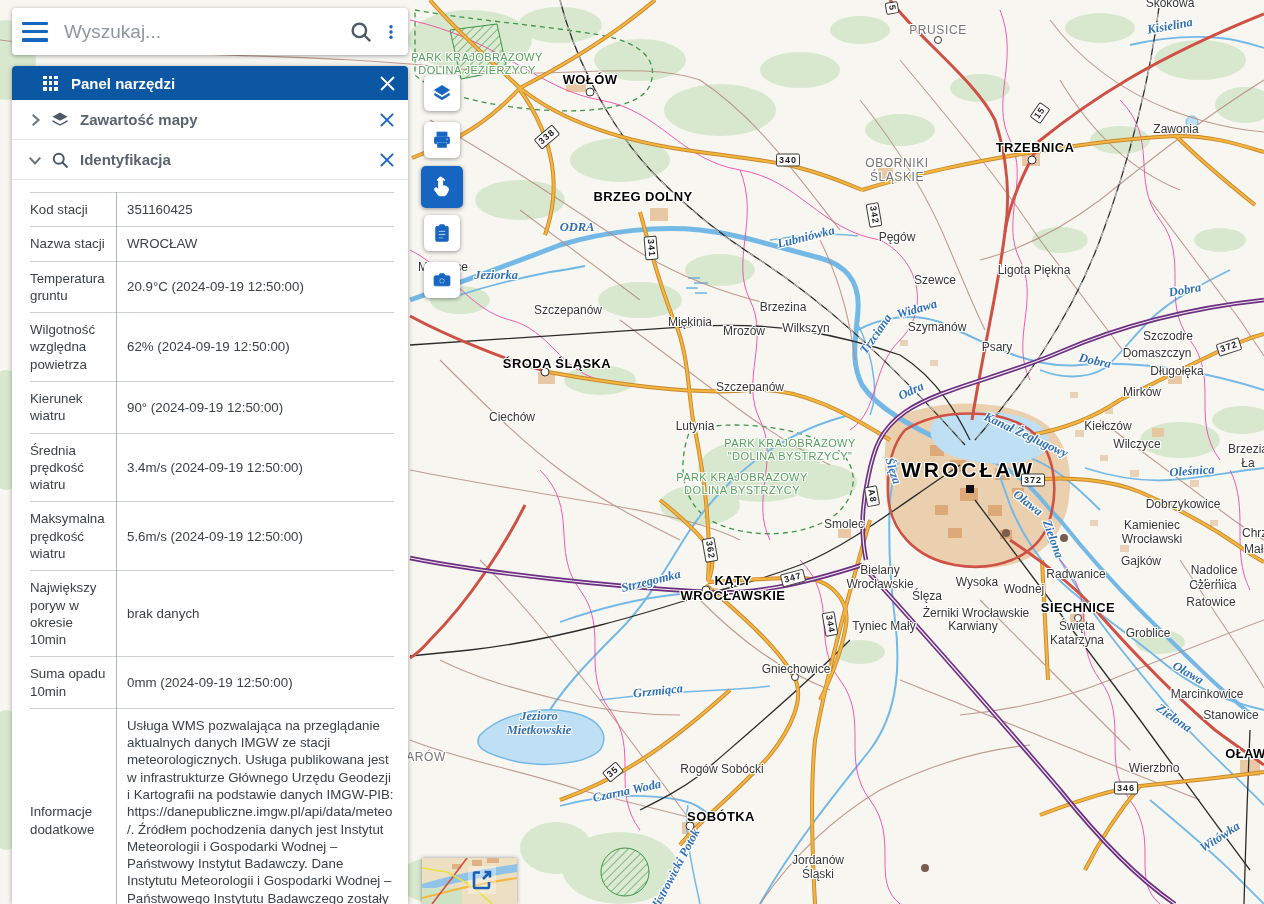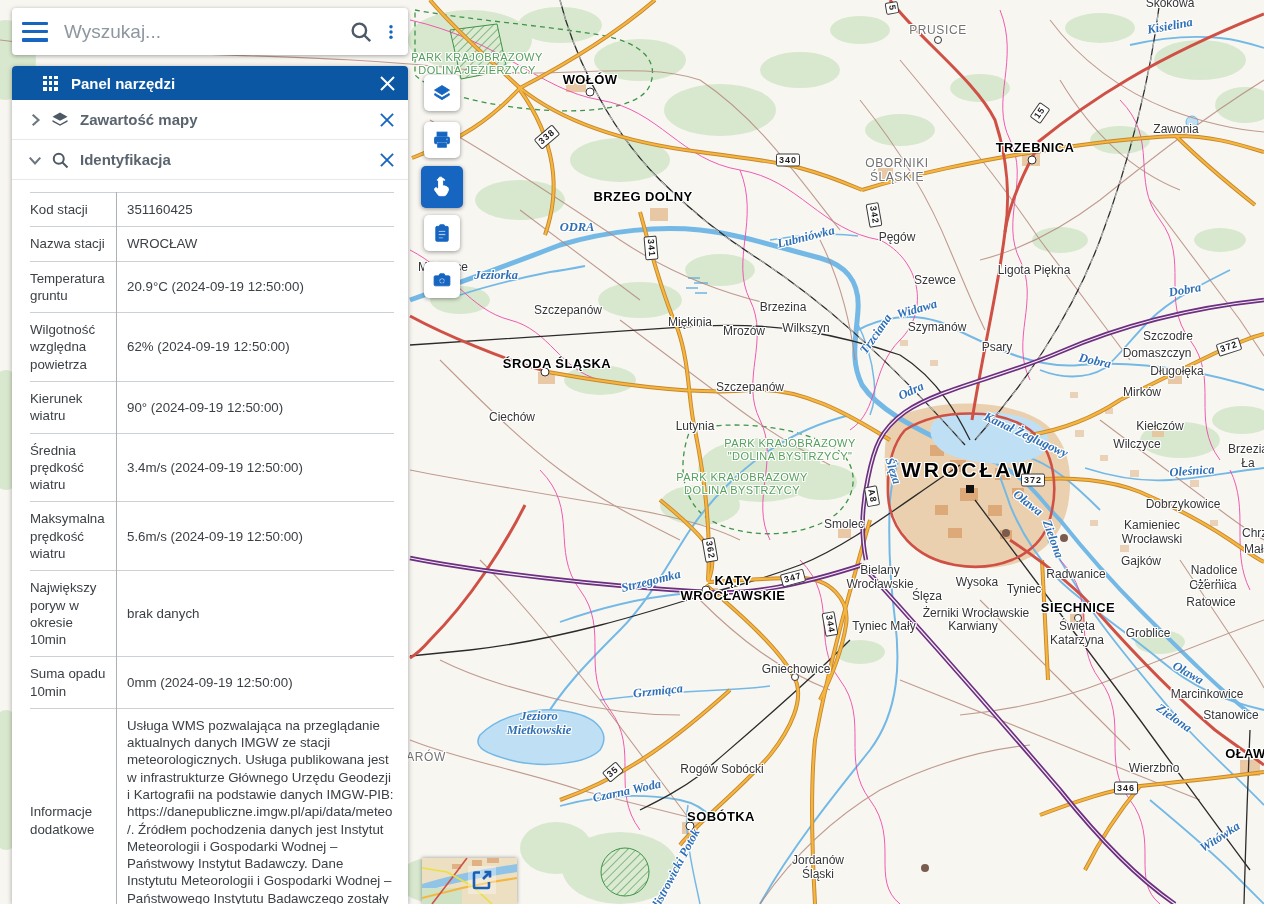--- a/index.html
+++ b/index.html
@@ -355,36 +355,36 @@
         <div class="ml village" style="left: 695px; top: 427px;">Lutynia</div>
         <div class="ml village" style="left: 897px; top: 238px;">Pęgów</div>
         <div class="ml village" style="left: 935px; top: 281px;">Szewce</div>
         <div class="ml village" style="left: 1034px; top: 271px;">Ligota Piękna</div>
         <div class="ml village" style="left: 937px; top: 328px;">Szymanów</div>
         <div class="ml village" style="left: 997px; top: 348px;">Psary</div>
         <div class="ml village" style="left: 1168px; top: 337px;">Szczodre</div>
         <div class="ml village" style="left: 1157px; top: 354px;">Domaszczyn</div>
         <div class="ml village" style="left: 1177px; top: 372px;">Długołęka</div>
         <div class="ml village" style="left: 1142px; top: 393px;">Mirków</div>
-        <div class="ml village" style="left: 1160px; top: 427px;">Kiełczów</div>
+        <div class="ml village" style="left: 1108px; top: 427px;">Kiełczów</div>
         <div class="ml village" style="left: 1137px; top: 445px;">Wilczyce</div>
         <div class="ml village" style="left: 1248px; top: 457px;">Brzezia Ła</div>
         <div class="ml village" style="left: 1183px; top: 505px;">Dobrzykowice</div>
         <div class="ml village" style="left: 1152px; top: 533px;">Kamieniec
 Wrocławski</div>
         <div class="ml village" style="left: 1214px; top: 530px; margin-top: 48px;">Nadolice
 Wielkie</div>
         <div class="ml village" style="left: 1258px; top: 534px;">Chrza</div>
         <div class="ml village" style="left: 1257px; top: 550px;">Mała</div>
         <div class="ml village" style="left: 1141px; top: 562px;">Gajków</div>
         <div class="ml village" style="left: 1213px; top: 586px;">Czernica</div>
         <div class="ml village" style="left: 1211px; top: 603px;">Ratowice</div>
         <div class="ml village" style="left: 1076px; top: 575px;">Radwanice</div>
         <div class="ml village" style="left: 977px; top: 583px;">Wysoka</div>
-        <div class="ml village" style="left: 1024px; top: 590px;">Tyniec</div>
+        <div class="ml village" style="left: 1024px; top: 590px;">Wodnej</div>
         <div class="ml village" style="left: 976px; top: 614px;">Żerniki Wrocławskie</div>
         <div class="ml village" style="left: 973px; top: 627px;">Karwiany</div>
         <div class="ml village" style="left: 884px; top: 627px;">Tyniec Mały</div>
         <div class="ml village" style="left: 927px; top: 597px;">Ślęza</div>
         <div class="ml village" style="left: 880px; top: 578px;">Bielany
 Wrocławskie</div>
         <div class="ml village" style="left: 844px; top: 525px;">Smolec</div>
         <div class="ml village" style="left: 796px; top: 670px;">Gniechowice</div>
         <div class="ml village" style="left: 722px; top: 770px;">Rogów Sobócki</div>
         <div class="ml village" style="left: 818px; top: 868px;">Jordanów

